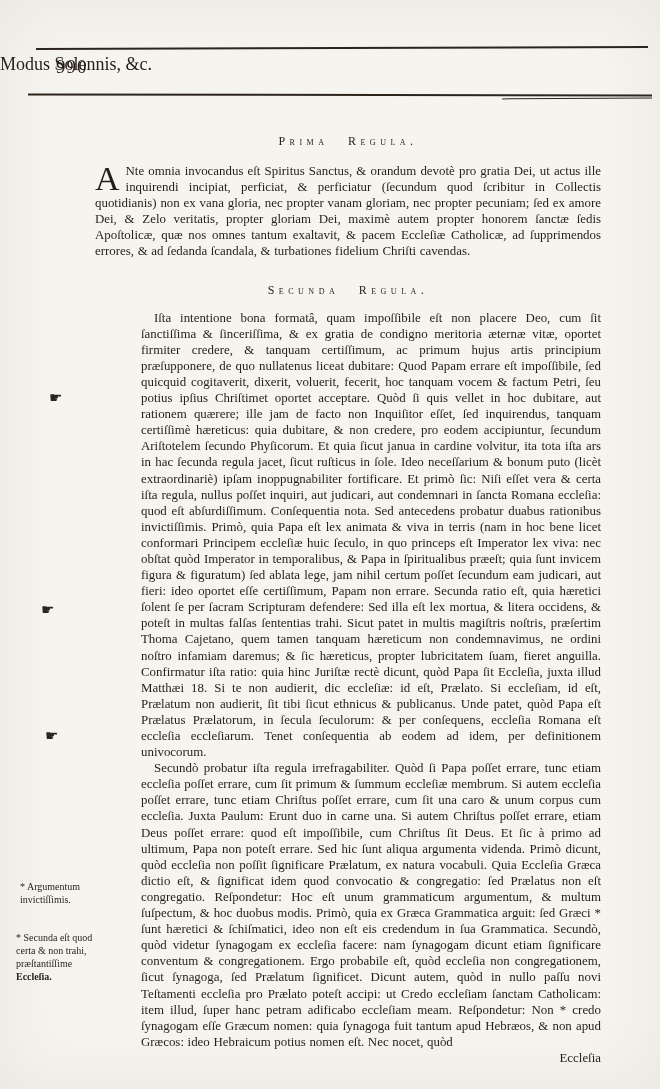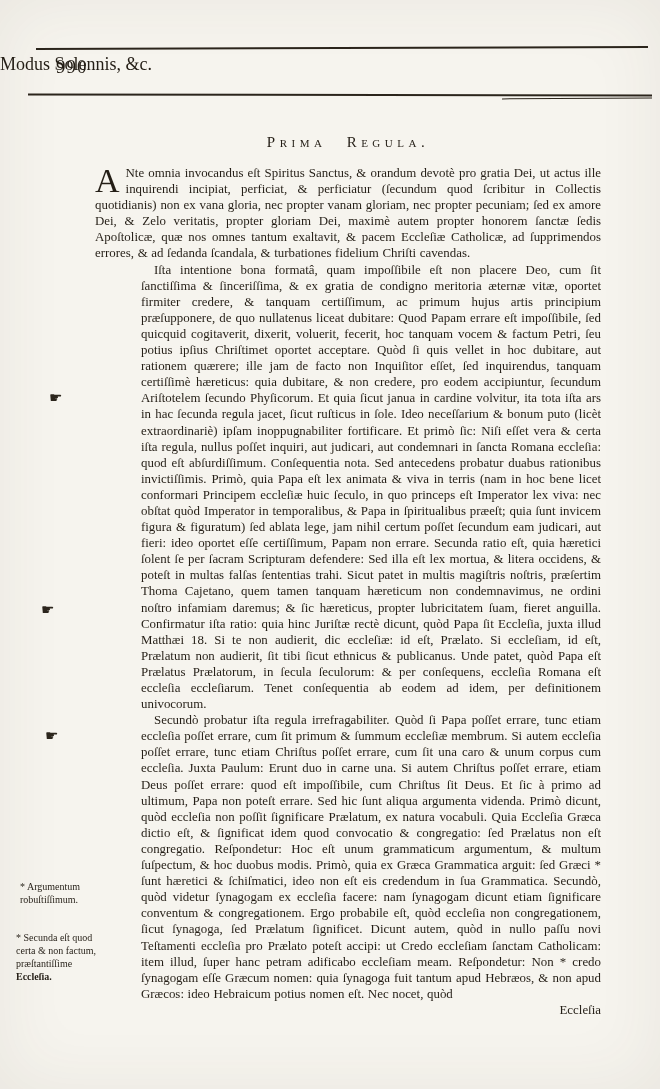--- a/index.html
+++ b/index.html
@@ -14,21 +14,21 @@
     box-shadow:inset 0 0 70px rgba(70,60,40,.07);
   }
   .rule{position:absolute;border-top:2px solid #2b251c;}
   .rule-top{left:36px;right:12px;top:47px;transform:rotate(-.18deg);}
   .rule-bottom{left:28px;right:8px;top:94px;transform:rotate(.1deg);}
   .rule-bottom2{right:8px;width:150px;top:98px;transform:rotate(-.3deg);border-top-width:1px;}
   .page-number{position:absolute;left:56px;top:56px;font-size:19px;letter-spacing:1px;}
   .running-title{position:absolute;left:0;right:0;top:54px;font-size:18px;}
   .text-block{position:absolute;left:95px;top:124px;width:506px;}
   .regula-heading{
-    font-weight:normal;font-size:15px;margin:10px 0 14px 0;
+    font-weight:normal;font-size:12px;margin:10px 0 14px 0;
     text-align:center;font-variant:small-caps;
     letter-spacing:4.5px;word-spacing:12px;
   }
   .h2-secunda{margin-top:23px;margin-bottom:12px;}
   .body-para{
     font-size:12.9px;line-height:16.1px;text-align:justify;
     margin:0;word-spacing:.4px;
   }
   .body-para.indent{text-indent:13px;margin-left:46px;}
   .dropcap{
@@ -58,28 +58,29 @@
   <div class="page-number">990</div>
   <div class="running-title">Modus Solennis, &amp;c.</div>
   <div class="rule rule-bottom"></div>
   <div class="rule rule-bottom2"></div>
 
   <div class="text-block">
     <h2 class="regula-heading">Prima Regula.</h2>
 
     <p class="body-para"><span class="dropcap">A</span><span><span>Nte omnia invocandus eſt Spiritus Sanctus, &amp; orandum devotè pro gratia Dei, ut actus ille inquirendi incipiat, perficiat, &amp; perficiatur (ſecundum quod ſcribitur in </span><span class="it">Collectis</span><span> quotidianis) non ex vana gloria, nec propter vanam gloriam, nec propter pecuniam; ſed ex amore Dei, &amp; Zelo veritatis, propter gloriam Dei, </span><span class="it">maximè</span><span> autem </span><span class="it">propter honorem ſanctæ ſedis Apoſtolicæ</span><span>, quæ nos omnes tantum exaltavit, &amp; pacem Eccleſiæ Catholicæ, ad ſupprimendos errores, &amp; ad ſedanda ſcandala, &amp; turbationes fidelium Chriſti cavendas.</span></span></p>
 
+    <h2 class="regula-heading h2-secunda">Secunda Regula.</h2>
 
     <p class="body-para indent"><span>Iſta intentione bona formatâ, quam impoſſibile eſt non placere Deo, cum ſit ſanctiſſima &amp; ſinceriſſima, &amp; ex gratia de condigno meritoria æternæ vitæ, oportet firmiter credere, &amp; tanquam certiſſimum, ac primum hujus artis principium præſupponere, de quo nullatenus liceat dubitare: </span><span class="it">Quod Papam errare eſt impoſſibile, ſed quicquid cogitaverit, dixerit, voluerit, fecerit, hoc tanquam vocem &amp; factum Petri, ſeu potius ipſius Chriſtimet oportet acceptare.</span><span> Quòd ſi quis vellet in hoc dubitare, aut rationem quærere; ille jam de facto non Inquiſitor eſſet, ſed inquirendus, tanquam certiſſimè hæreticus: quia dubitare, &amp; non credere, pro eodem accipiuntur, ſecundum </span><span class="it">Ariſtotelem</span><span> ſecundo </span><span class="it">Phyſicorum</span><span>. Et quia ſicut janua in cardine volvitur, ita tota iſta ars in hac ſecunda regula jacet, ſicut ruſticus in ſole. Ideo neceſſarium &amp; bonum puto (licèt extraordinariè) ipſam inoppugnabiliter fortificare. Et primò ſic: Niſi eſſet vera &amp; certa iſta regula, nullus poſſet inquiri, aut judicari, aut condemnari in ſancta </span><span class="it">Romana</span><span> eccleſia: quod eſt abſurdiſſimum. </span><span class="it">Conſequentia</span><span> nota. Sed </span><span class="it">antecedens</span><span> probatur duabus rationibus invictiſſimis. </span><span class="it">Primò</span><span>, quia </span><span class="it">Papa</span><span> eſt lex animata &amp; viva in terris (nam in hoc bene licet conformari Principem eccleſiæ huic ſeculo, in quo princeps eſt Imperator lex viva: nec obſtat quòd </span><span class="it">Imperator</span><span> in </span><span class="it">temporalibus</span><span>, &amp; </span><span class="it">Papa</span><span> in </span><span class="it">ſpiritualibus</span><span> præeſt; quia ſunt invicem figura &amp; figuratum) ſed ablata lege, jam nihil certum poſſet ſecundum eam judicari, aut fieri: ideo oportet eſſe certiſſimum, </span><span class="it">Papam non errare.</span><span> </span><span class="it">Secunda</span><span> ratio eſt, quia hæretici ſolent ſe per </span><span class="it">ſacram Scripturam</span><span> defendere: Sed </span><span class="it">illa eſt lex mortua, &amp; litera occidens,</span><span> &amp; poteſt in multas falſas ſententias trahi. Sicut patet in multis </span><span class="it">magiſtris noſtris</span><span>, præſertim </span><span class="it">Thoma Cajetano</span><span>, quem tamen tanquam hæreticum non condemnavimus, ne ordini noſtro infamiam daremus; &amp; ſic hæreticus, propter lubricitatem ſuam, fieret anguilla. Confirmatur iſta ratio: quia hinc </span><span class="it">Juriſtæ</span><span> rectè dicunt, quòd </span><span class="it">Papa ſit Eccleſia</span><span>, juxta illud </span><span class="it">Matthæi</span><span> 18. </span><span class="it">Si te non audierit, dic eccleſiæ:</span><span> id eſt, </span><span class="it">Prælato. Si eccleſiam,</span><span> id eſt, </span><span class="it">Prælatum non audierit, ſit tibi ſicut ethnicus &amp; publicanus.</span><span> Unde patet, quòd Papa eſt </span><span class="it">Prælatus Prælatorum, in ſecula ſeculorum:</span><span> &amp; per conſequens, eccleſia Romana eſt eccleſia eccleſiarum. Tenet conſequentia ab eodem ad idem, per definitionem univocorum.</span></p>
 
     <p class="body-para indent"><span class="it">Secundò</span><span> probatur iſta regula irrefragabiliter. Quòd ſi Papa poſſet errare, tunc etiam eccleſia poſſet errare, cum ſit primum &amp; ſummum eccleſiæ membrum. Si autem eccleſia poſſet errare, tunc etiam </span><span class="it">Chriſtus</span><span> poſſet errare, cum ſit una caro &amp; unum corpus cum eccleſia. Juxta Paulum: </span><span class="it">Erunt duo in carne una.</span><span> Si autem </span><span class="it">Chriſtus</span><span> poſſet errare, etiam Deus poſſet errare: quod eſt impoſſibile, cum </span><span class="it">Chriſtus</span><span> ſit Deus. Et ſic à primo ad ultimum, Papa </span><span class="it">non poteſt errare.</span><span> Sed hic ſunt aliqua argumenta videnda. </span><span class="it">Primò</span><span> dicunt, quòd eccleſia non poſſit ſignificare Prælatum, ex natura vocabuli. Quia Eccleſia Græca dictio eſt, &amp; ſignificat idem quod convocatio &amp; congregatio: ſed Prælatus non eſt congregatio. Reſpondetur: Hoc eſt unum grammaticum argumentum, &amp; multum ſuſpectum, &amp; hoc duobus modis. </span><span class="it">Primò</span><span>, quia ex Græca Grammatica arguit: ſed Græci * ſunt hæretici &amp; ſchiſmatici, ideo non eſt eis credendum in ſua Grammatica. </span><span class="it">Secundò</span><span>, quòd videtur </span><span class="it">ſynagogam</span><span> ex </span><span class="it">eccleſia</span><span> facere: nam ſynagogam dicunt etiam ſignificare conventum &amp; congregationem. Ergo probabile eſt, quòd eccleſia non congregationem, ſicut </span><span class="it">ſynagoga</span><span>, ſed Prælatum ſignificet. Dicunt autem, quòd in nullo paſſu novi Teſtamenti eccleſia pro Prælato poteſt accipi: ut </span><span class="it">Credo eccleſiam ſanctam Catholicam:</span><span> item illud, </span><span class="it">ſuper hanc petram adificabo eccleſiam meam.</span><span> Reſpondetur: Non * credo </span><span class="it">ſynagogam</span><span> eſſe Græcum nomen: quia </span><span class="it">ſynagoga</span><span> fuit tantum apud Hebræos, &amp; non apud Græcos: ideo Hebraicum potius nomen eſt. Nec nocet, quòd</span></p>
 
     <div class="catchword">Eccleſia</div>
   </div>
 
   <span class="manicule" style="left:49px;top:391px;">☛</span>
   <span class="manicule" style="left:41px;top:603px;">☛</span>
   <span class="manicule" style="left:45px;top:729px;">☛</span>
 
-  <div class="margin-note mn-1"><span>* Argumentum robuſtiſſimum.</span></div>
-  <div class="margin-note mn-2"><span>* Secunda eſt quod </span><span class="it">certa</span><span> &amp; </span><span class="it">non factum</span><span>, præſtantiſſime </span><span class="it bd">Eccleſia.</span></div>
+  <div class="margin-note mn-1"><span>* Argumentum invictiſſimis.</span></div>
+  <div class="margin-note mn-2"><span>* Secunda eſt quod </span><span class="it">certa</span><span> &amp; </span><span class="it">non trahi</span><span>, præſtantiſſime </span><span class="it bd">Eccleſia.</span></div>
 
 </div>
 
 </body></html>

